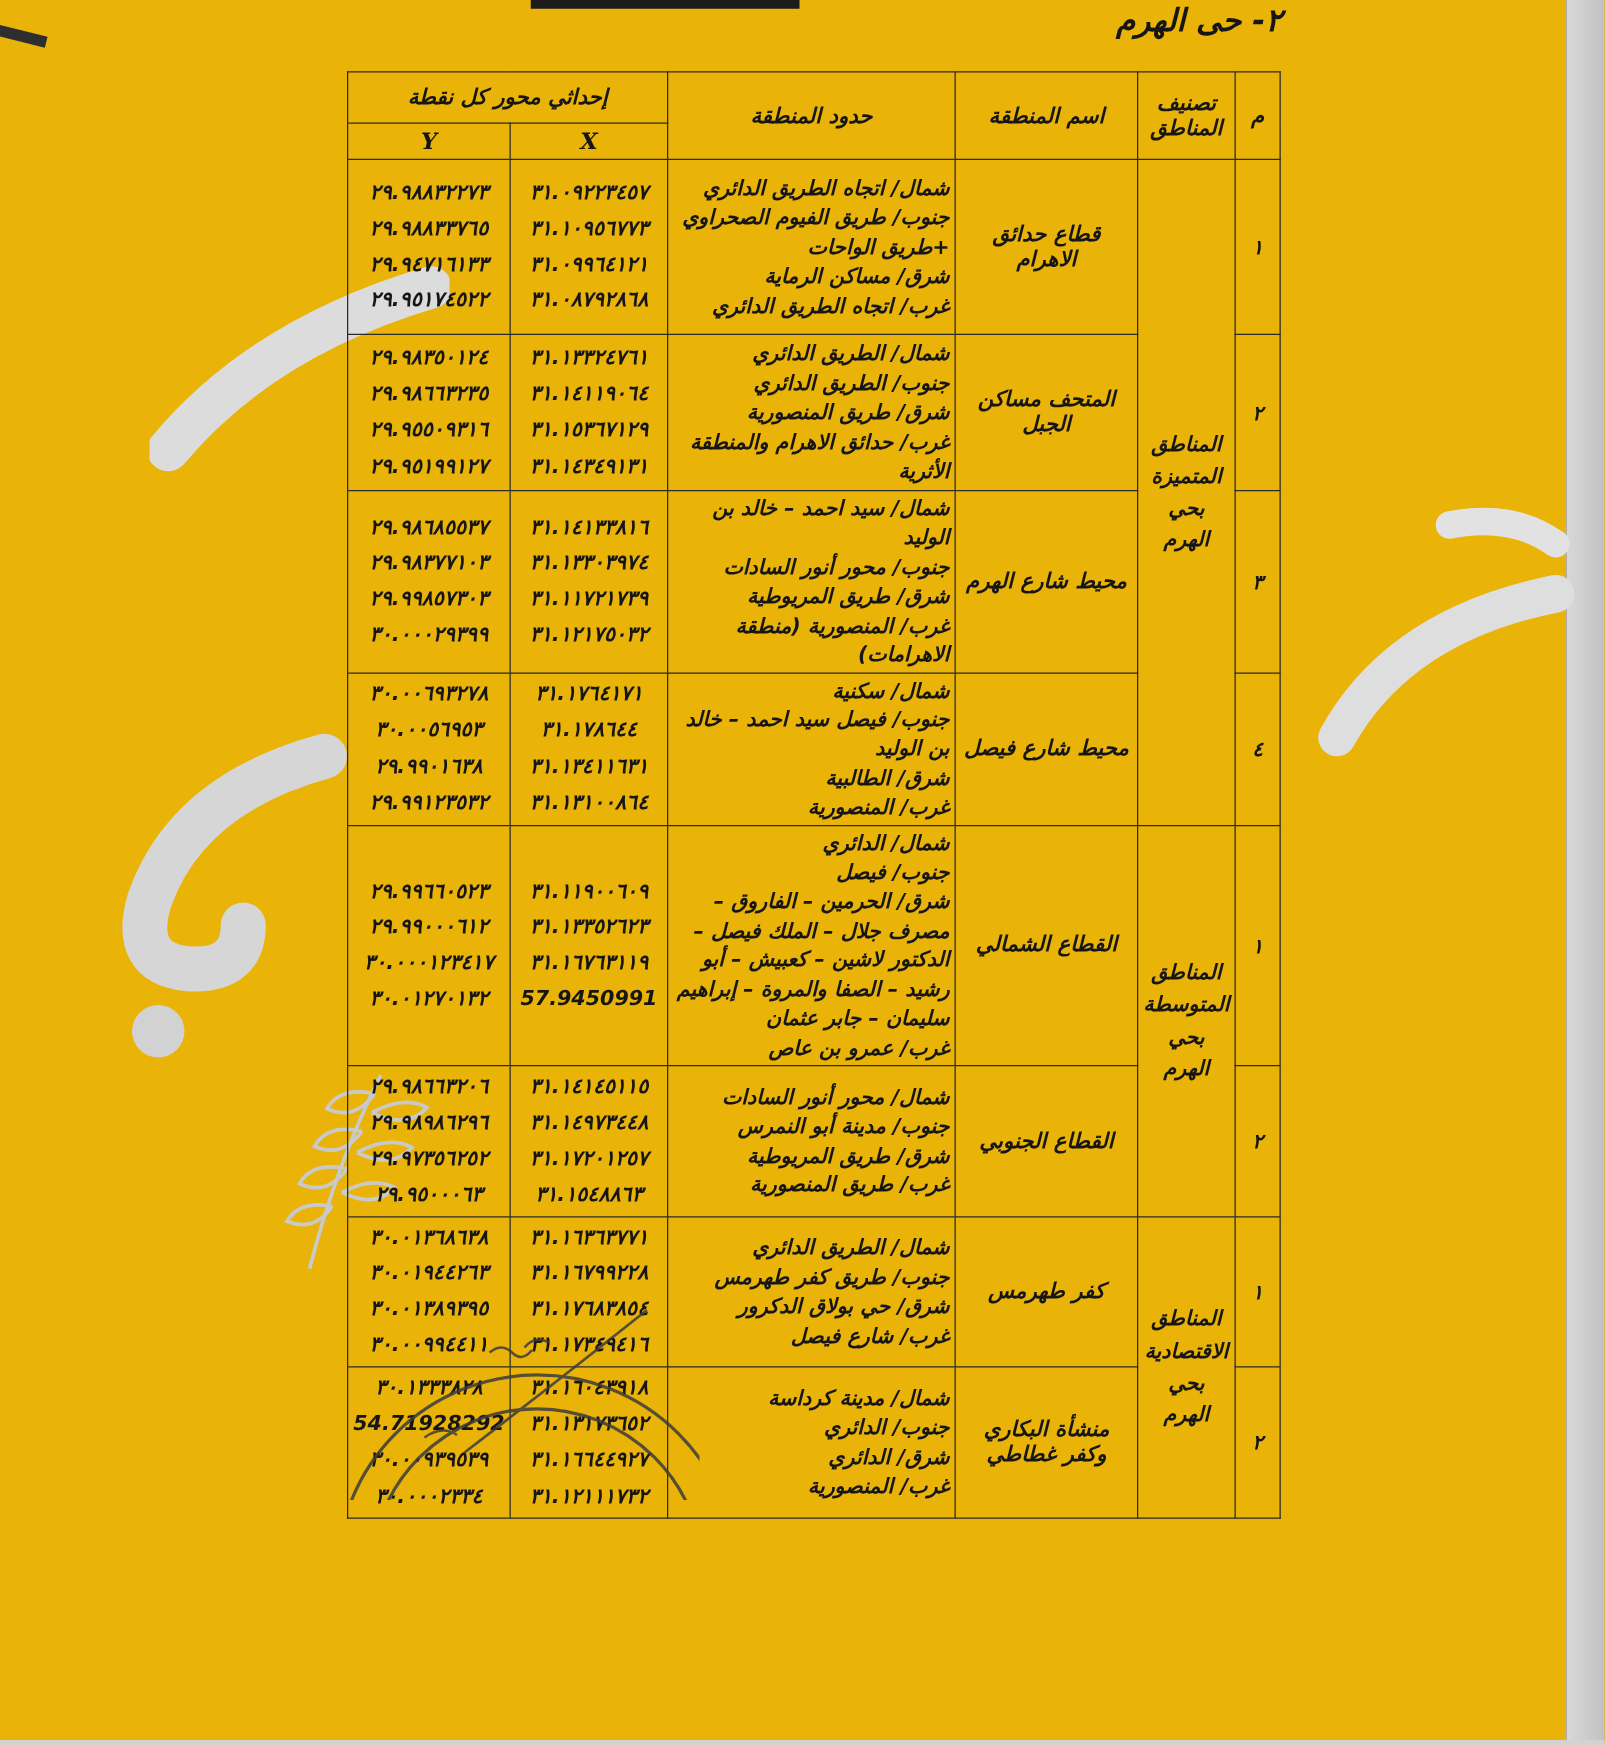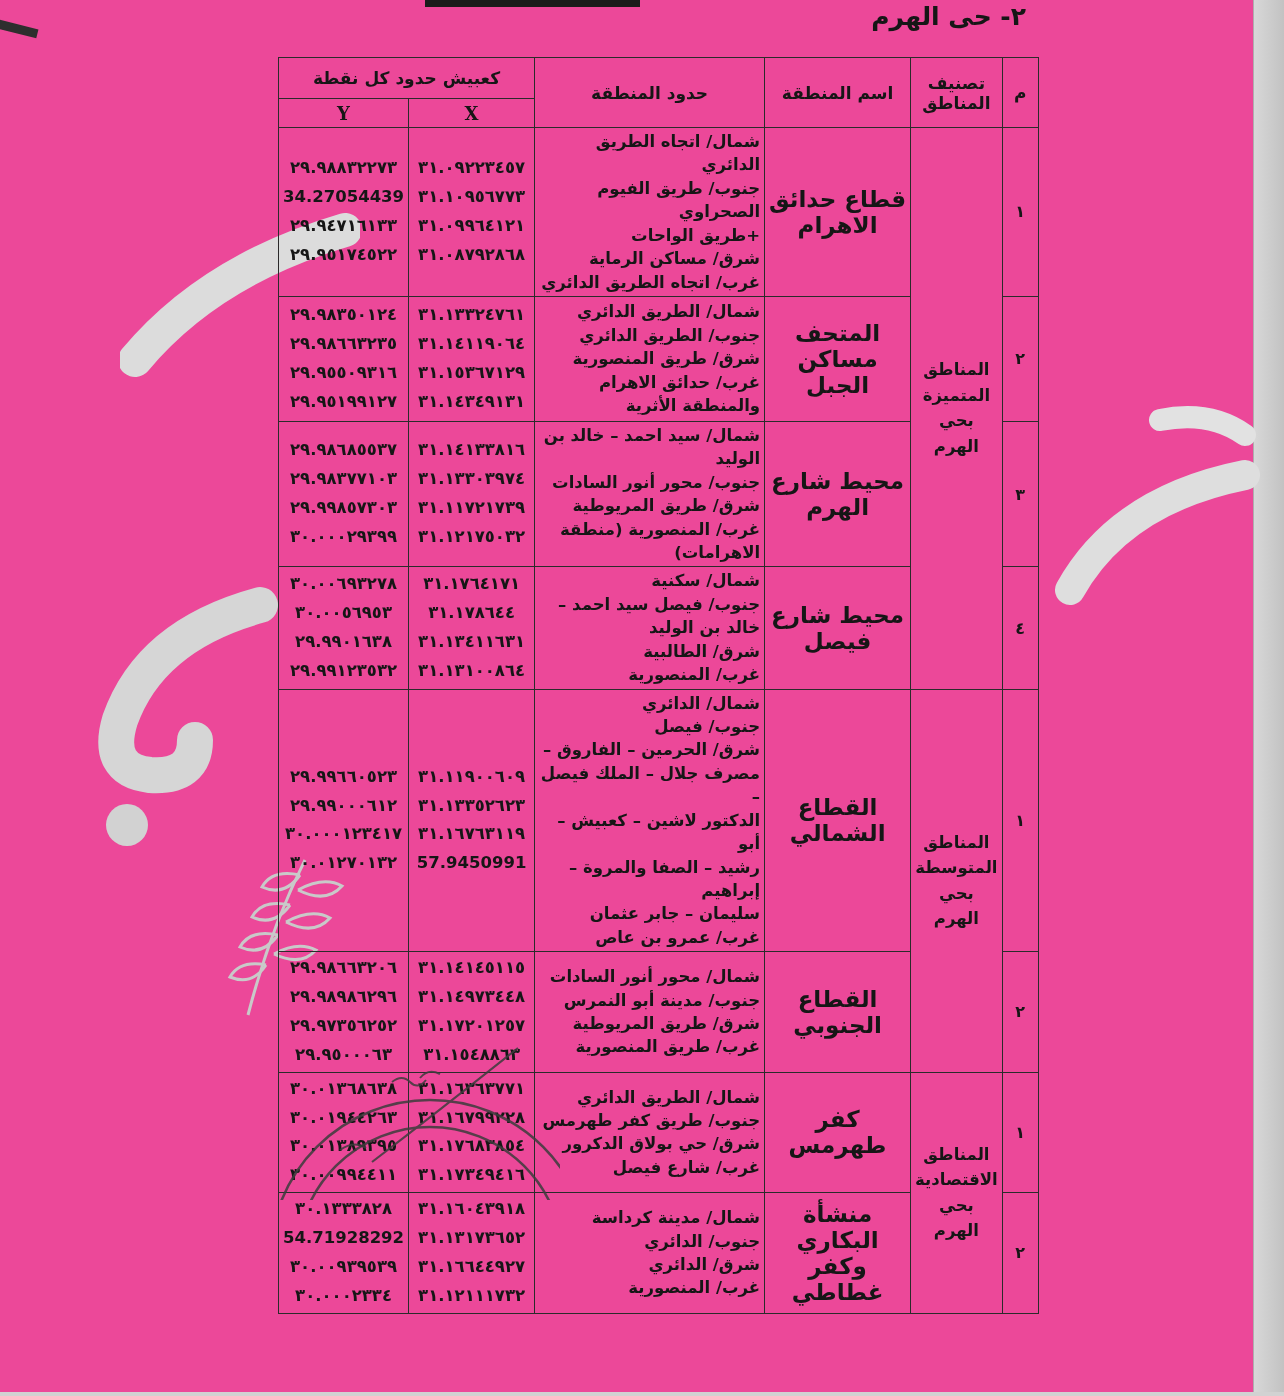--- a/index.html
+++ b/index.html
@@ -1,23 +1,24 @@
 <!DOCTYPE html>
 <html lang="ar" dir="rtl"><head>
 <meta charset="utf-8">
 <style>
   html,body{margin:0;padding:0;background:#e8e8e8;}
   #page{
     position:relative;
     width:1284px;height:1396px;
-    background:#ec4899;
+    background:#eab308;
     overflow:hidden;
     font-family:"DejaVu Sans","Liberation Sans",sans-serif;
     direction:rtl;
     color:#161616;
+    font-style:italic;
   }
   
   .edge-strip{
     position:absolute;top:0;right:0;width:30px;height:1396px;
     background:linear-gradient(to left,#c2c2c2,#d8d8d8);
     border-left:1px solid #aeaeae;
   }
   .top-black-bar{
     position:absolute;top:0;left:425px;width:215px;height:7px;background:#1b1b1b;
   }
@@ -56,21 +57,21 @@
   .col-class{width:76px;}
   .col-name{width:146px;}
   .col-bounds{width:230px;}
   .col-x{width:126px;}
   .col-y{width:130px;}
   td.num-cell{text-align:center;vertical-align:middle;font-size:16px;}
   td.class-cell{
     text-align:center;vertical-align:middle;
     font-size:16.5px;line-height:1.55;
   }
-  td.name-cell{text-align:center;vertical-align:middle;font-size:23px;}
+  td.name-cell{text-align:center;vertical-align:middle;font-size:17px;}
   td.bounds-cell{
     text-align:right;vertical-align:middle;
     font-size:16.5px;line-height:1.42;padding-right:7px;
   }
   td.coord-cell{
     text-align:center;vertical-align:middle;
     font-size:16.5px;line-height:1.75;letter-spacing:0.5px;
   }
   tr.r1{height:140px;} tr.r2{height:125px;} tr.r3{height:118px;} tr.r4{height:120px;}
   tr.r5{height:192px;} tr.r6{height:105px;} tr.r7{height:103px;} tr.r8{height:92px;}
@@ -131,21 +132,21 @@
         <col class="col-x">
         <col class="col-y">
     </colgroup>
     <thead>
       <tr>
         <th rowspan="2" class="group-head">م</th>
         <th rowspan="2" class="group-head pre">تصنيف
 المناطق</th>
         <th rowspan="2" class="group-head">اسم المنطقة</th>
         <th rowspan="2" class="group-head">حدود المنطقة</th>
-        <th colspan="2" class="group-head">كعبيش حدود كل نقطة</th>
+        <th colspan="2" class="group-head">إحداثي محور كل نقطة</th>
       </tr>
       <tr>
         <th class="sub-head">X</th>
         <th class="sub-head">Y</th>
       </tr>
     </thead>
     <tbody>
       <tr class="r1">
         <td class="num-cell">١</td>
         <td class="class-cell pre" rowspan="4">المناطق
@@ -156,21 +157,21 @@
         <td class="bounds-cell pre">شمال/ اتجاه الطريق الدائري
 جنوب/ طريق الفيوم الصحراوي
 +طريق الواحات
 شرق/ مساكن الرماية
 غرب/ اتجاه الطريق الدائري</td>
         <td class="coord-cell pre">٣١.٠٩٢٢٣٤٥٧
 ٣١.١٠٩٥٦٧٧٣
 ٣١.٠٩٩٦٤١٢١
 ٣١.٠٨٧٩٢٨٦٨</td>
         <td class="coord-cell pre">٢٩.٩٨٨٣٢٢٧٣
-34.27054439
+٢٩.٩٨٨٣٣٧٦٥
 ٢٩.٩٤٧١٦١٣٣
 ٢٩.٩٥١٧٤٥٢٢</td>
       </tr>
       <tr class="r2">
         <td class="num-cell">٢</td>
         <td class="name-cell pre">المتحف مساكن الجبل</td>
         <td class="bounds-cell pre">شمال/ الطريق الدائري
 جنوب/ الطريق الدائري
 شرق/ طريق المنصورية
 غرب/ حدائق الاهرام والمنطقة الأثرية</td>

